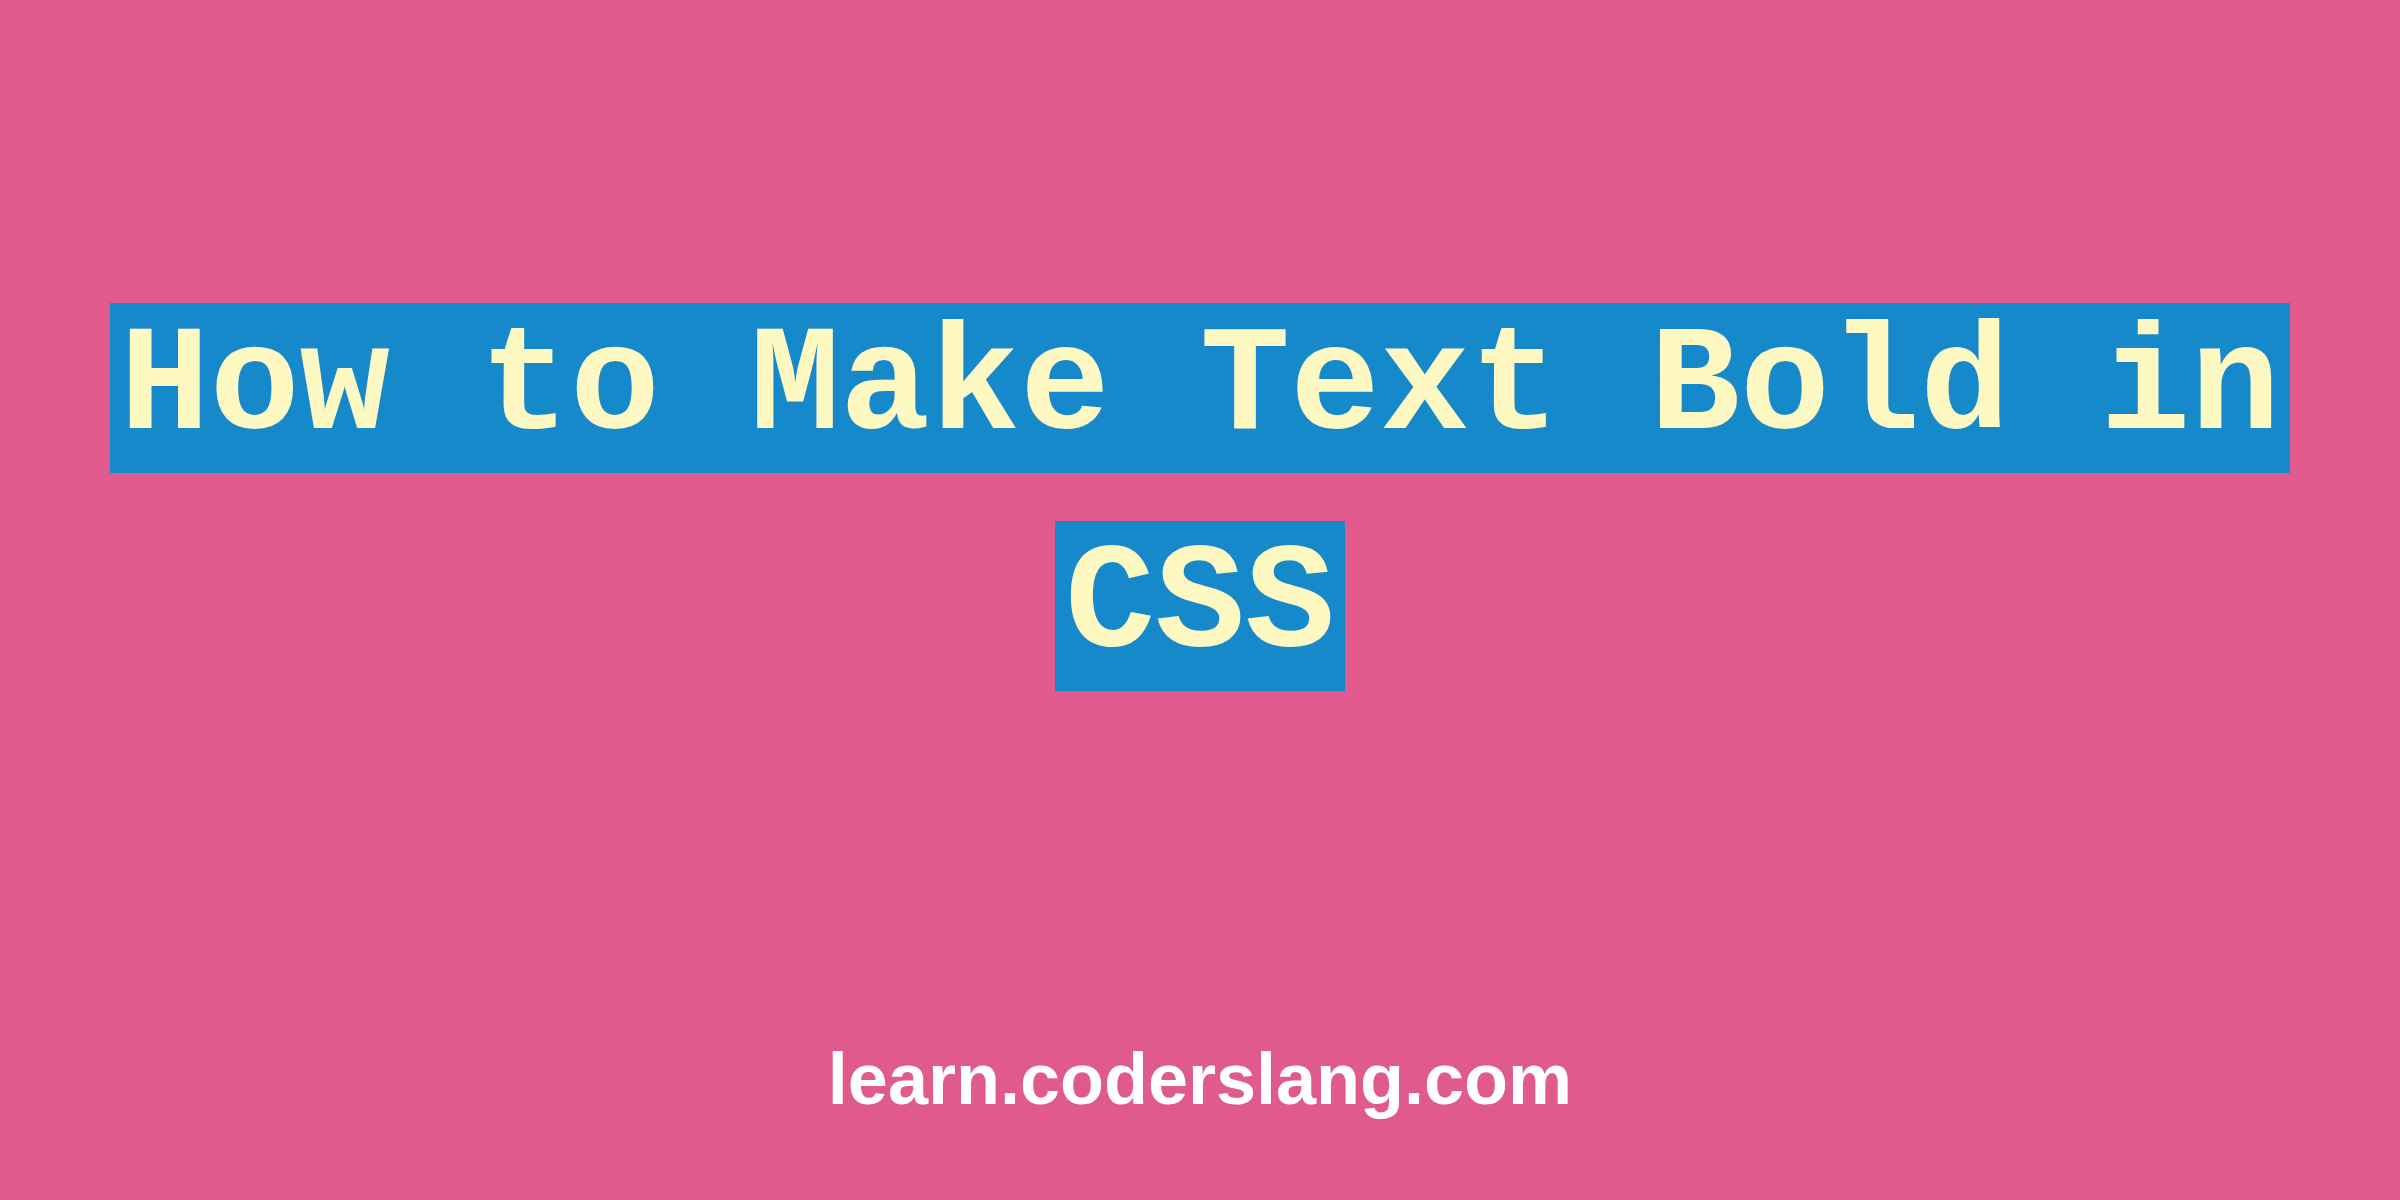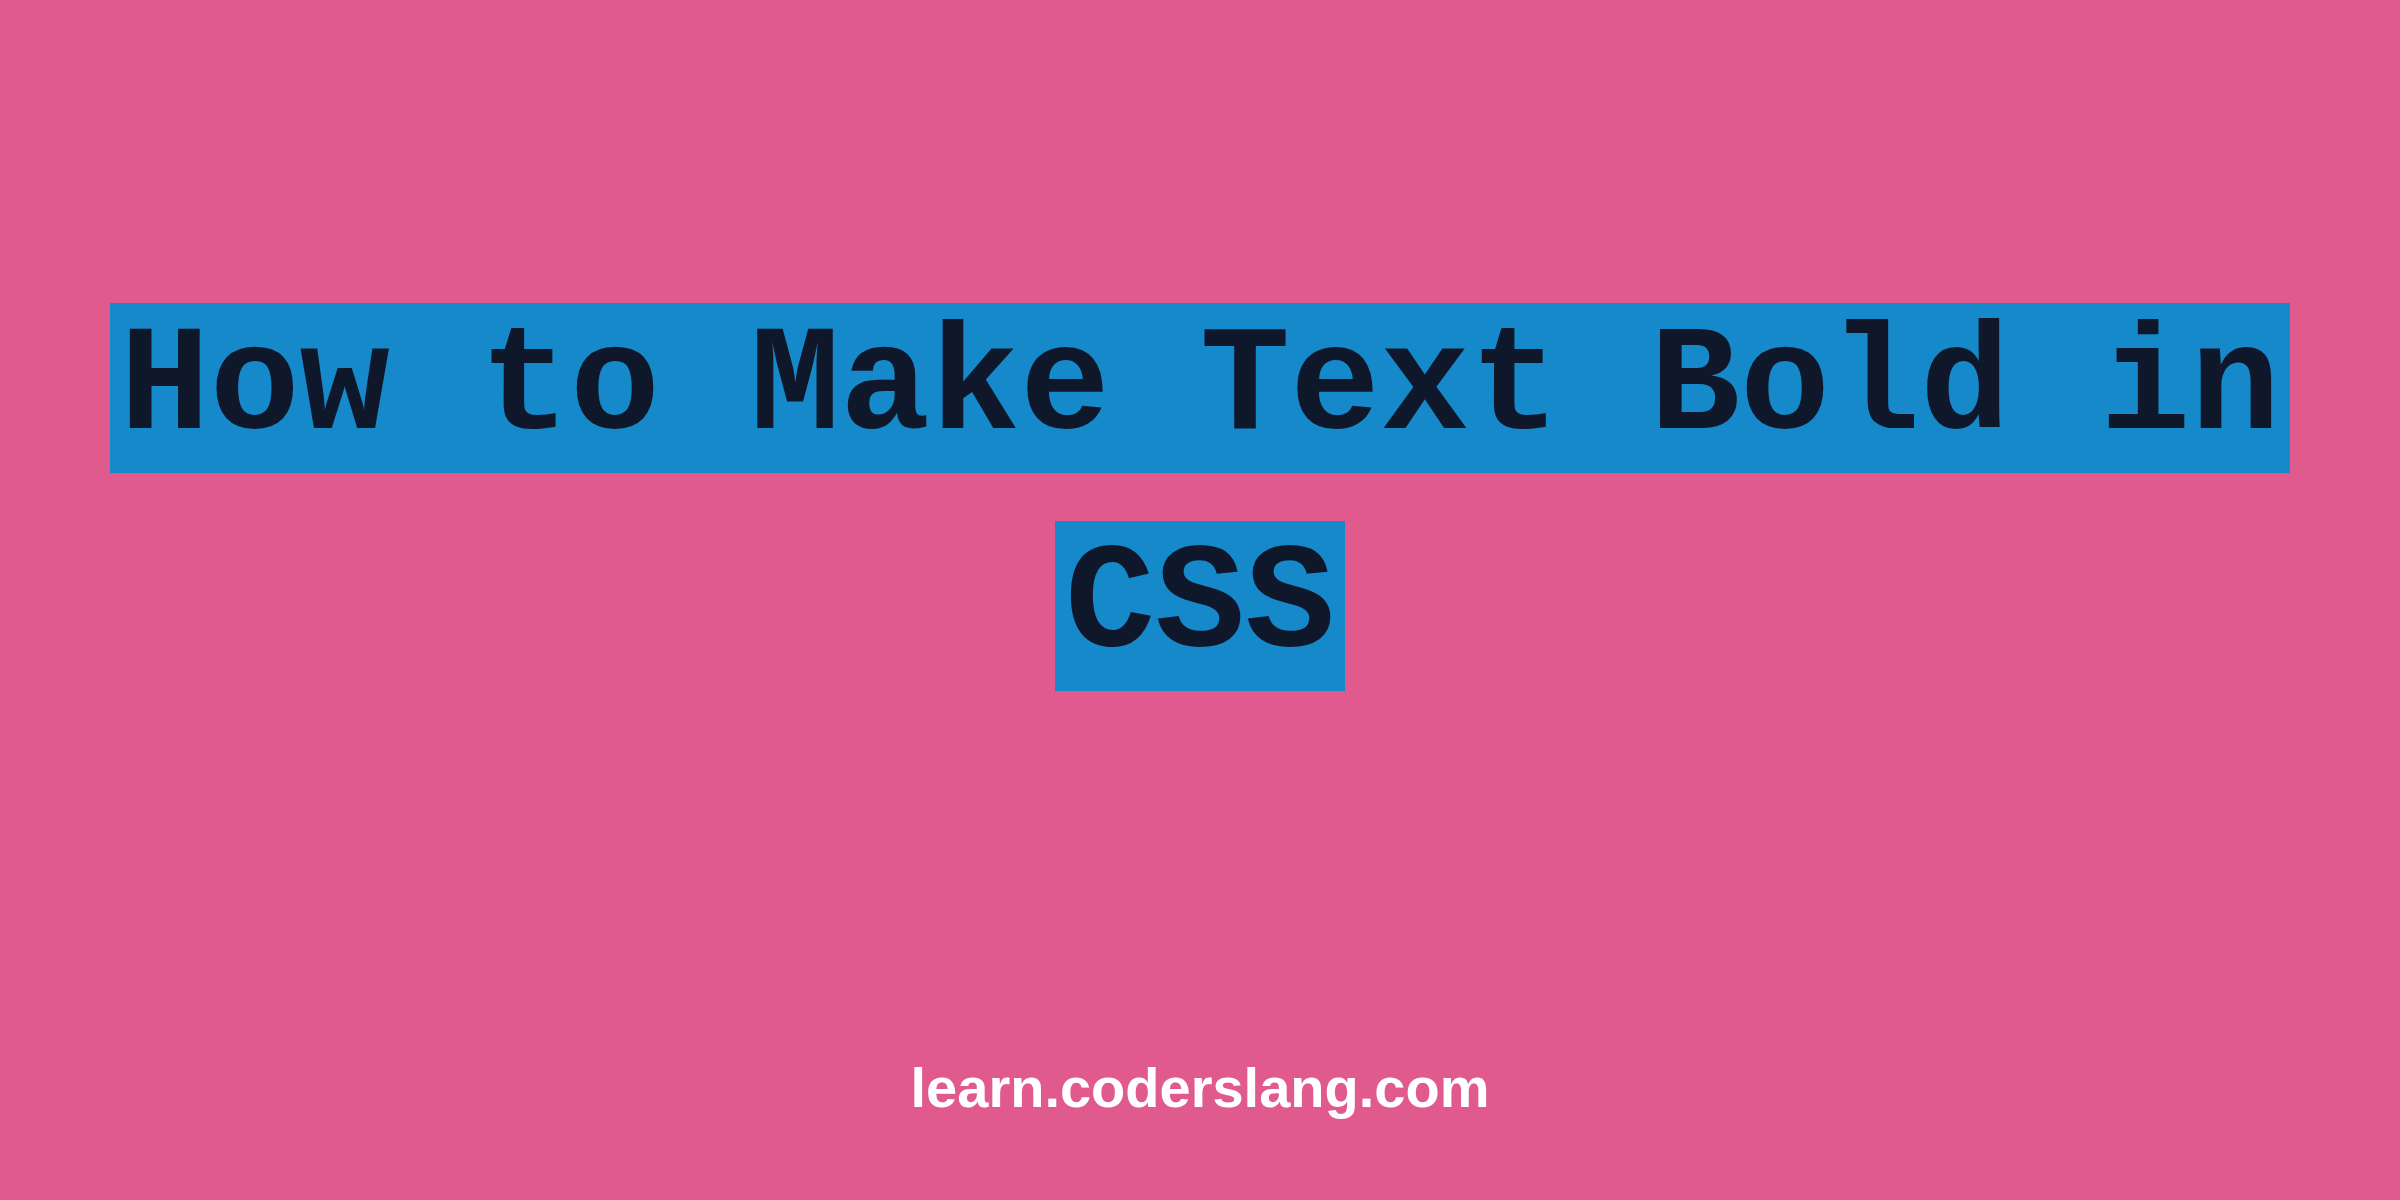--- a/index.html
+++ b/index.html
@@ -17,35 +17,35 @@
       align-items: center;
       justify-content: space-between;
       padding-top: 280px;
       padding-bottom: 80px;
     }
     
     .title {
       font-family: "Consolas", "Monaco", "Courier New", monospace;
       font-size: 150px;
       font-weight: 600;
-      color: #0f172a;
+      color: #fef9c3;
       text-align: center;
       line-height: 1.45;
     }
     
     .title span {
       background-color: #1589c9;
       padding: 0 10px;
       box-decoration-break: clone;
       -webkit-box-decoration-break: clone;
     }
     
     .footer-link {
       font-family: Arial, Helvetica, sans-serif;
-      font-size: 56px;
+      font-size: 72px;
       font-weight: 700;
       color: #ffffff;
       text-align: right;
     }
   </style>
 </head>
 <body>
 
 <h1 class="title">
   <span>How to Make Text Bold in CSS</span>

